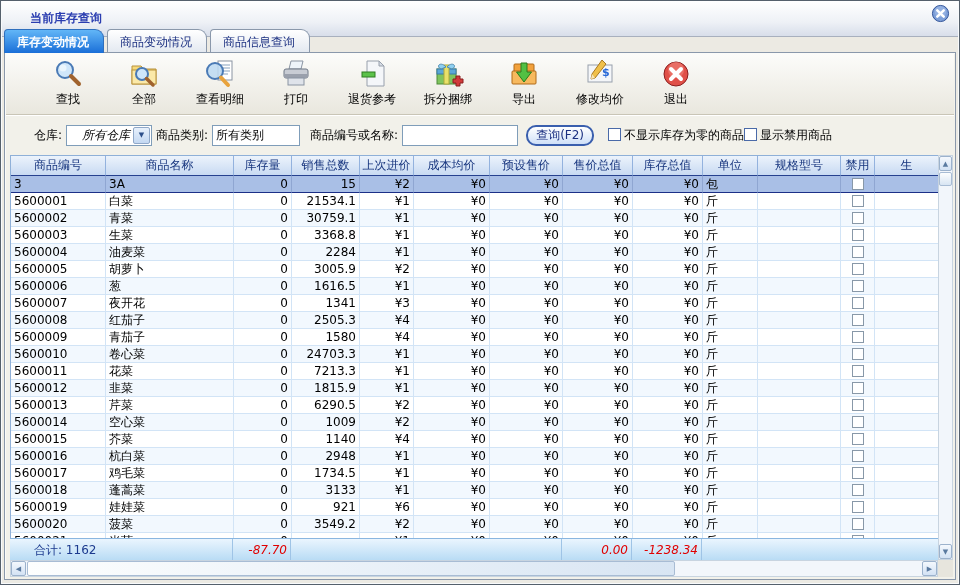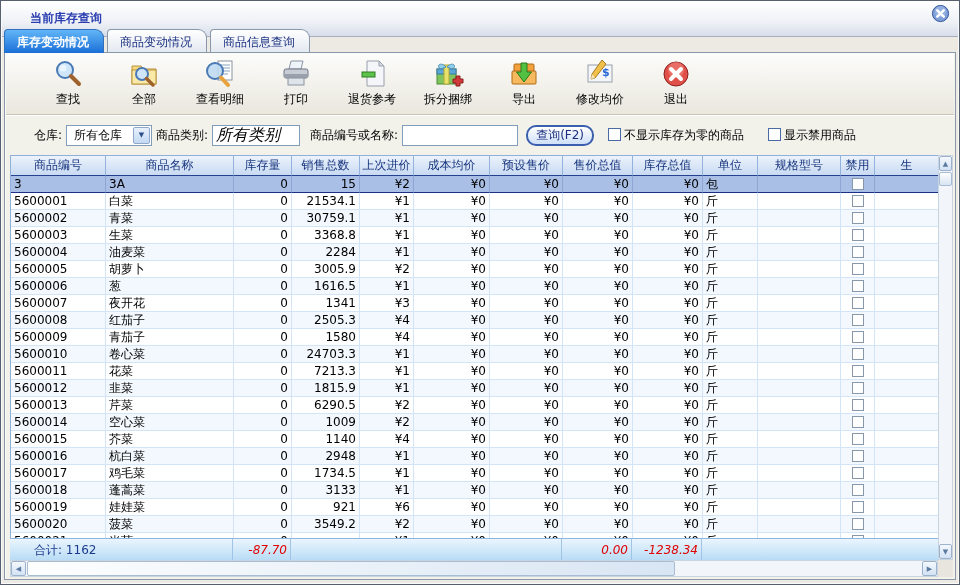--- a/index.html
+++ b/index.html
@@ -36,26 +36,26 @@
     justify-content:flex-start; cursor:pointer; border:1px solid transparent; }
   .tool-btn svg { width:32px; height:32px; }
   .tool-btn .tlabel { margin-top:1px; white-space:nowrap; }
 
   
   .filterbar { position:absolute; left:1px; right:1px; top:63px; height:38px;
     display:flex; align-items:center; padding-left:28px; }
   .flabel { margin-right:4px; }
   .combo { width:86px; height:21px; border:1px solid #7f9db9; background:#fff;
     display:flex; align-items:center; position:relative; cursor:pointer; }
-  .combo .combo-text { padding-left:7px; flex:1; }
+  .combo .combo-text { padding-left:15px; flex:1;font-style:italic; }
   .combo .combo-arrow { width:17px; height:17px; margin-right:1px;
     background:linear-gradient(#e8f1fc,#c3d8f2); border:1px solid #90a8c8; border-radius:2px;
     color:#2c4f8a; font-size:7px; line-height:15px; text-align:center; }
   .tinput { height:21px; border:1px solid #7f9db9; background:#fff; padding:0 3px;
-    font-family:inherit; font-size:16px; color:#000;font-style:italic; }
+    font-family:inherit; font-size:12px; color:#000; }
   .query-btn { margin-left:8px; height:21px; padding:0 8px; border:2px solid #3a5fae; border-radius:10px;
     background:linear-gradient(#ffffff,#cfe0f8); color:#1a2f80; font-family:inherit; font-size:12px;
     cursor:pointer; line-height:16px; }
   .chk { width:13px; height:13px; border:1px solid #4a6aa8; background:#fff; display:inline-block;
     vertical-align:-2px; margin-right:3px; cursor:pointer; }
 
   
   .grid { position:absolute; left:5px; top:102px; width:943px; height:422px; }
   .grid-clip { position:absolute; left:0; top:0; width:928px; height:383px; overflow:hidden;
     border-left:1px solid #8fb0d8; border-top:1px solid #8fb0d8; background:#fff; }
@@ -216,21 +216,21 @@
         <span class="combo-arrow">▼</span>
       </div>
       <span class="flabel" style="margin-left:4px;">商品类别:</span>
       <input class="tinput" style="width: 88px;" value="所有类别">
       <span class="flabel" style="margin-left:10px;">商品编号或名称:</span>
       <input class="tinput" style="width: 116px;" value="">
       <button class="query-btn">查询(F2)</button>
       <span style="margin-left:14px;">
         <span class="chk"></span><span>不显示库存为零的商品</span>
       </span>
-      <span style="margin-left:24px;">
+      <span style="">
         <span class="chk"></span><span>显示禁用商品</span>
       </span>
     </div>
 
     <div class="grid">
       <div class="grid-clip">
         <table class="data">
           <colgroup>
             <col style="width:95px">
               <col style="width:128px">

